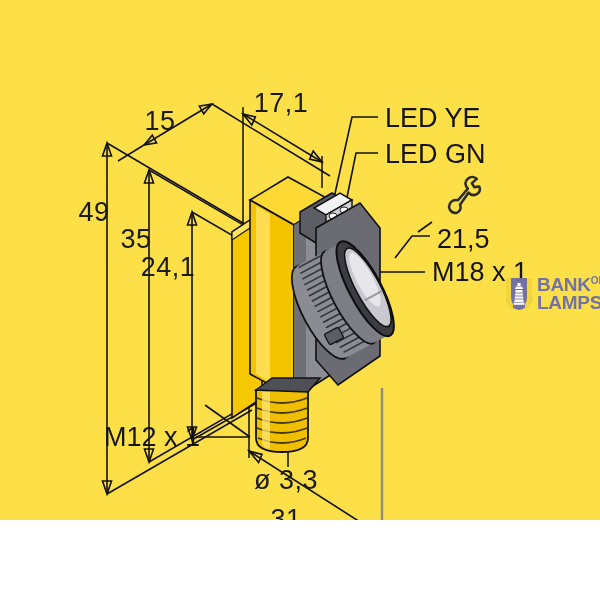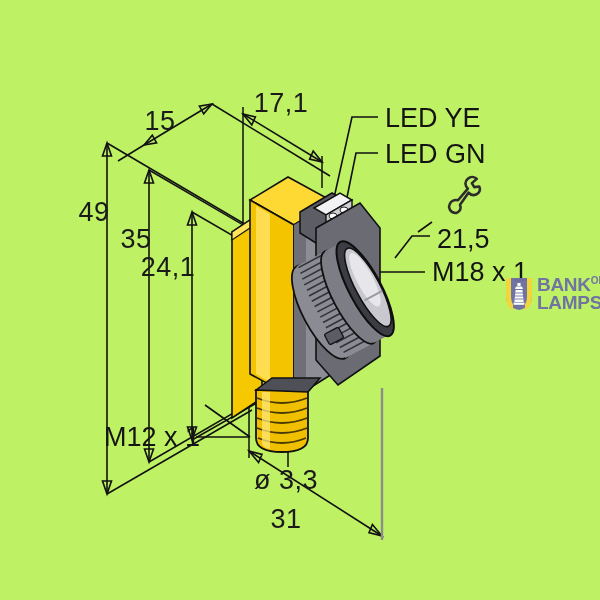--- a/index.html
+++ b/index.html
@@ -3,22 +3,22 @@
 <meta charset="utf-8">
 <style>
   html, body {
     margin: 0;
     padding: 0;
     background: #ffffff;
   }
   #page {
     position: relative;
     width: 600px;
-    height: 600px;
-    background: #bef264;
+    height: 520px;
+    background: #fde047;
     overflow: hidden;
     font-family: "Liberation Sans", sans-serif;
   }
   #drawing-svg {
     position: absolute;
     left: 0;
     top: 0;
     width: 600px;
     height: 600px;
   }

